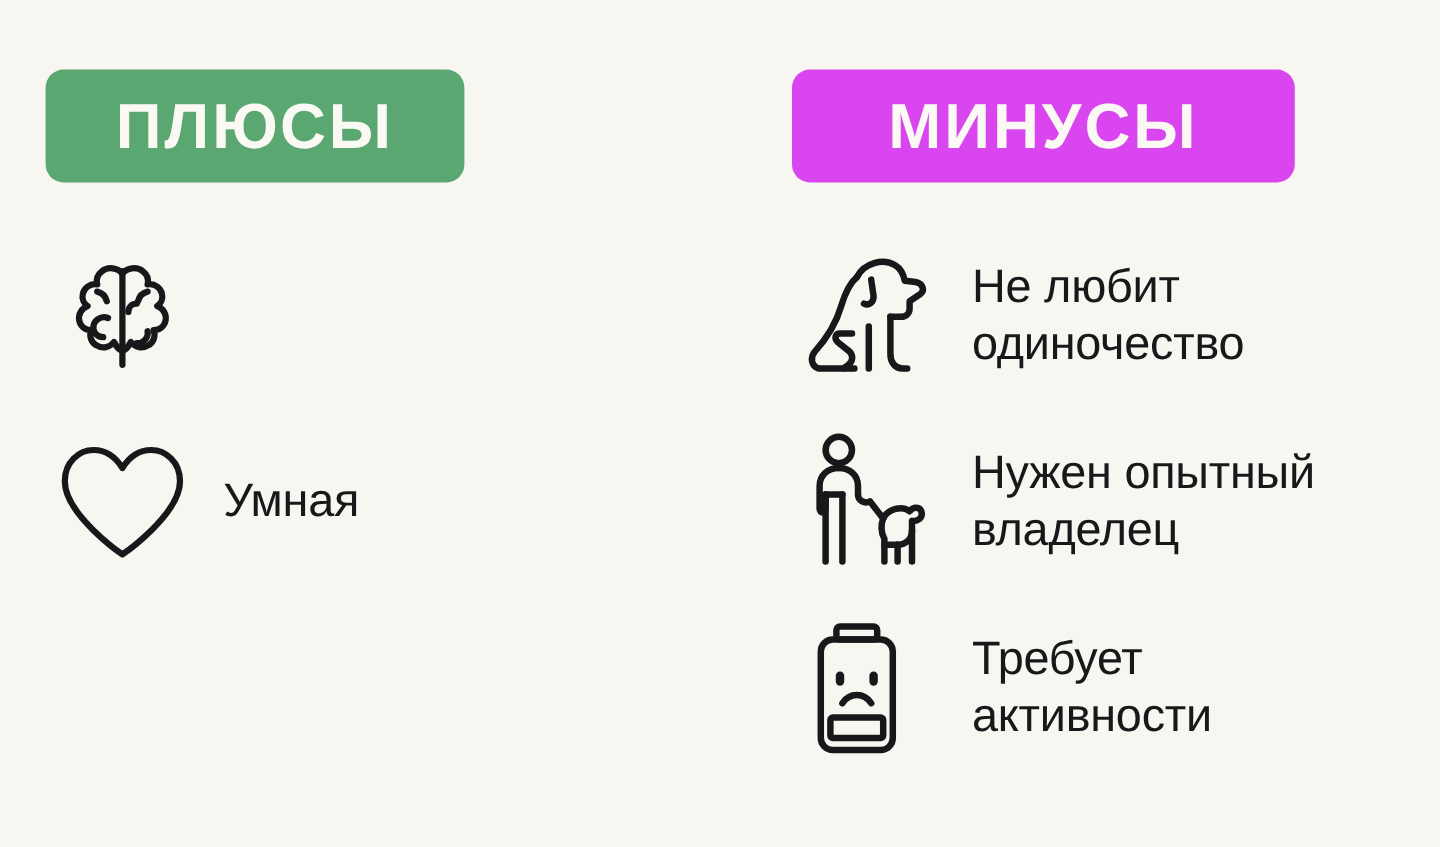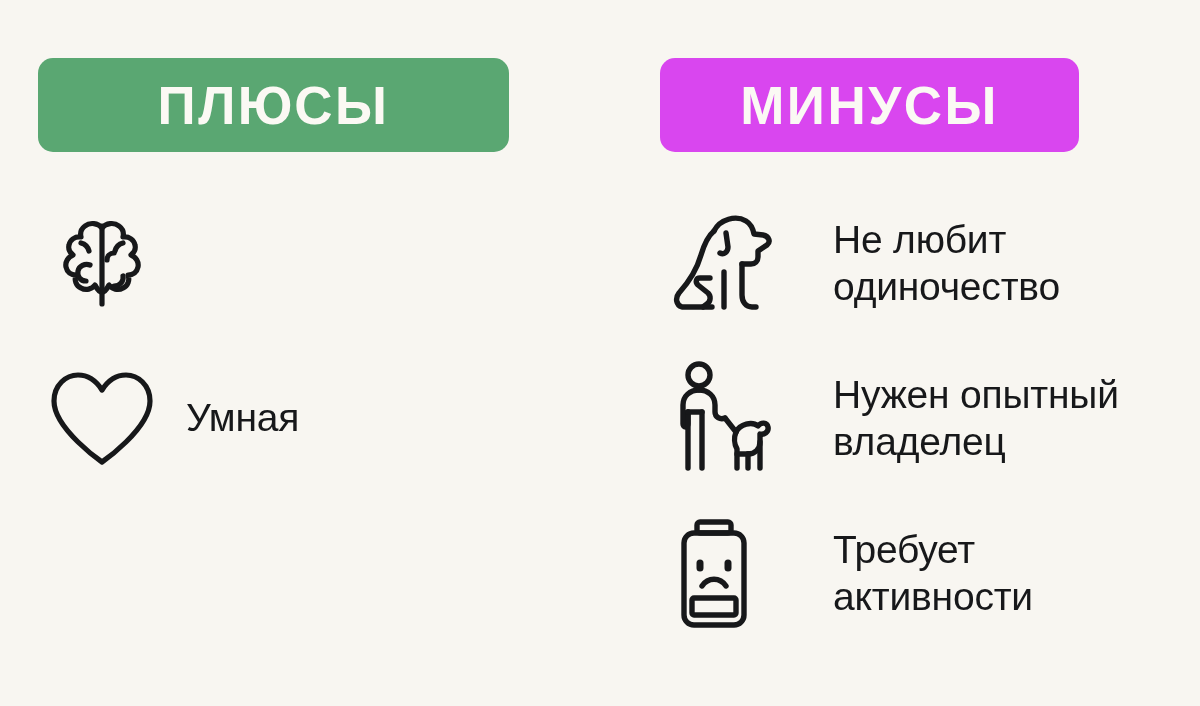--- a/index.html
+++ b/index.html
@@ -34,21 +34,21 @@
     top: 58px;
     height: 94px;
     border-radius: 15px;
     display: flex;
     align-items: center;
     justify-content: center;
     box-sizing: border-box;
   }
   .header-pros {
     left: 0;
-    width: 471px;
+    width: 349px;
     background: #5aa772;
   }
   .header-cons {
     left: 0;
     width: 419px;
     background: #d946ef;
   }
   .header-pill .pill-text {
     color: #fbf9f4;
     font-size: 53px;
@@ -84,21 +84,21 @@
   .row-label {
     font-size: 39px;
     color: #17181a;
     line-height: 1.18;
     font-family: "Liberation Sans", sans-serif;
     white-space: pre-line;
     letter-spacing: -0.2px;
   }
   .col-pros .row-label { padding-left: 20px; }
   .col-cons .row-label { padding-left: 22px; }
-  .col-cons .row { height: 155px; gap: 23px; }
+  .col-cons .row { height: 155px; }
 </style>
 </head>
 <body>
 
 <div class="board">
 
   <div class="column col-pros">
 
     <div class="header-pill header-pros">
       <span class="pill-text">ПЛЮСЫ</span>

